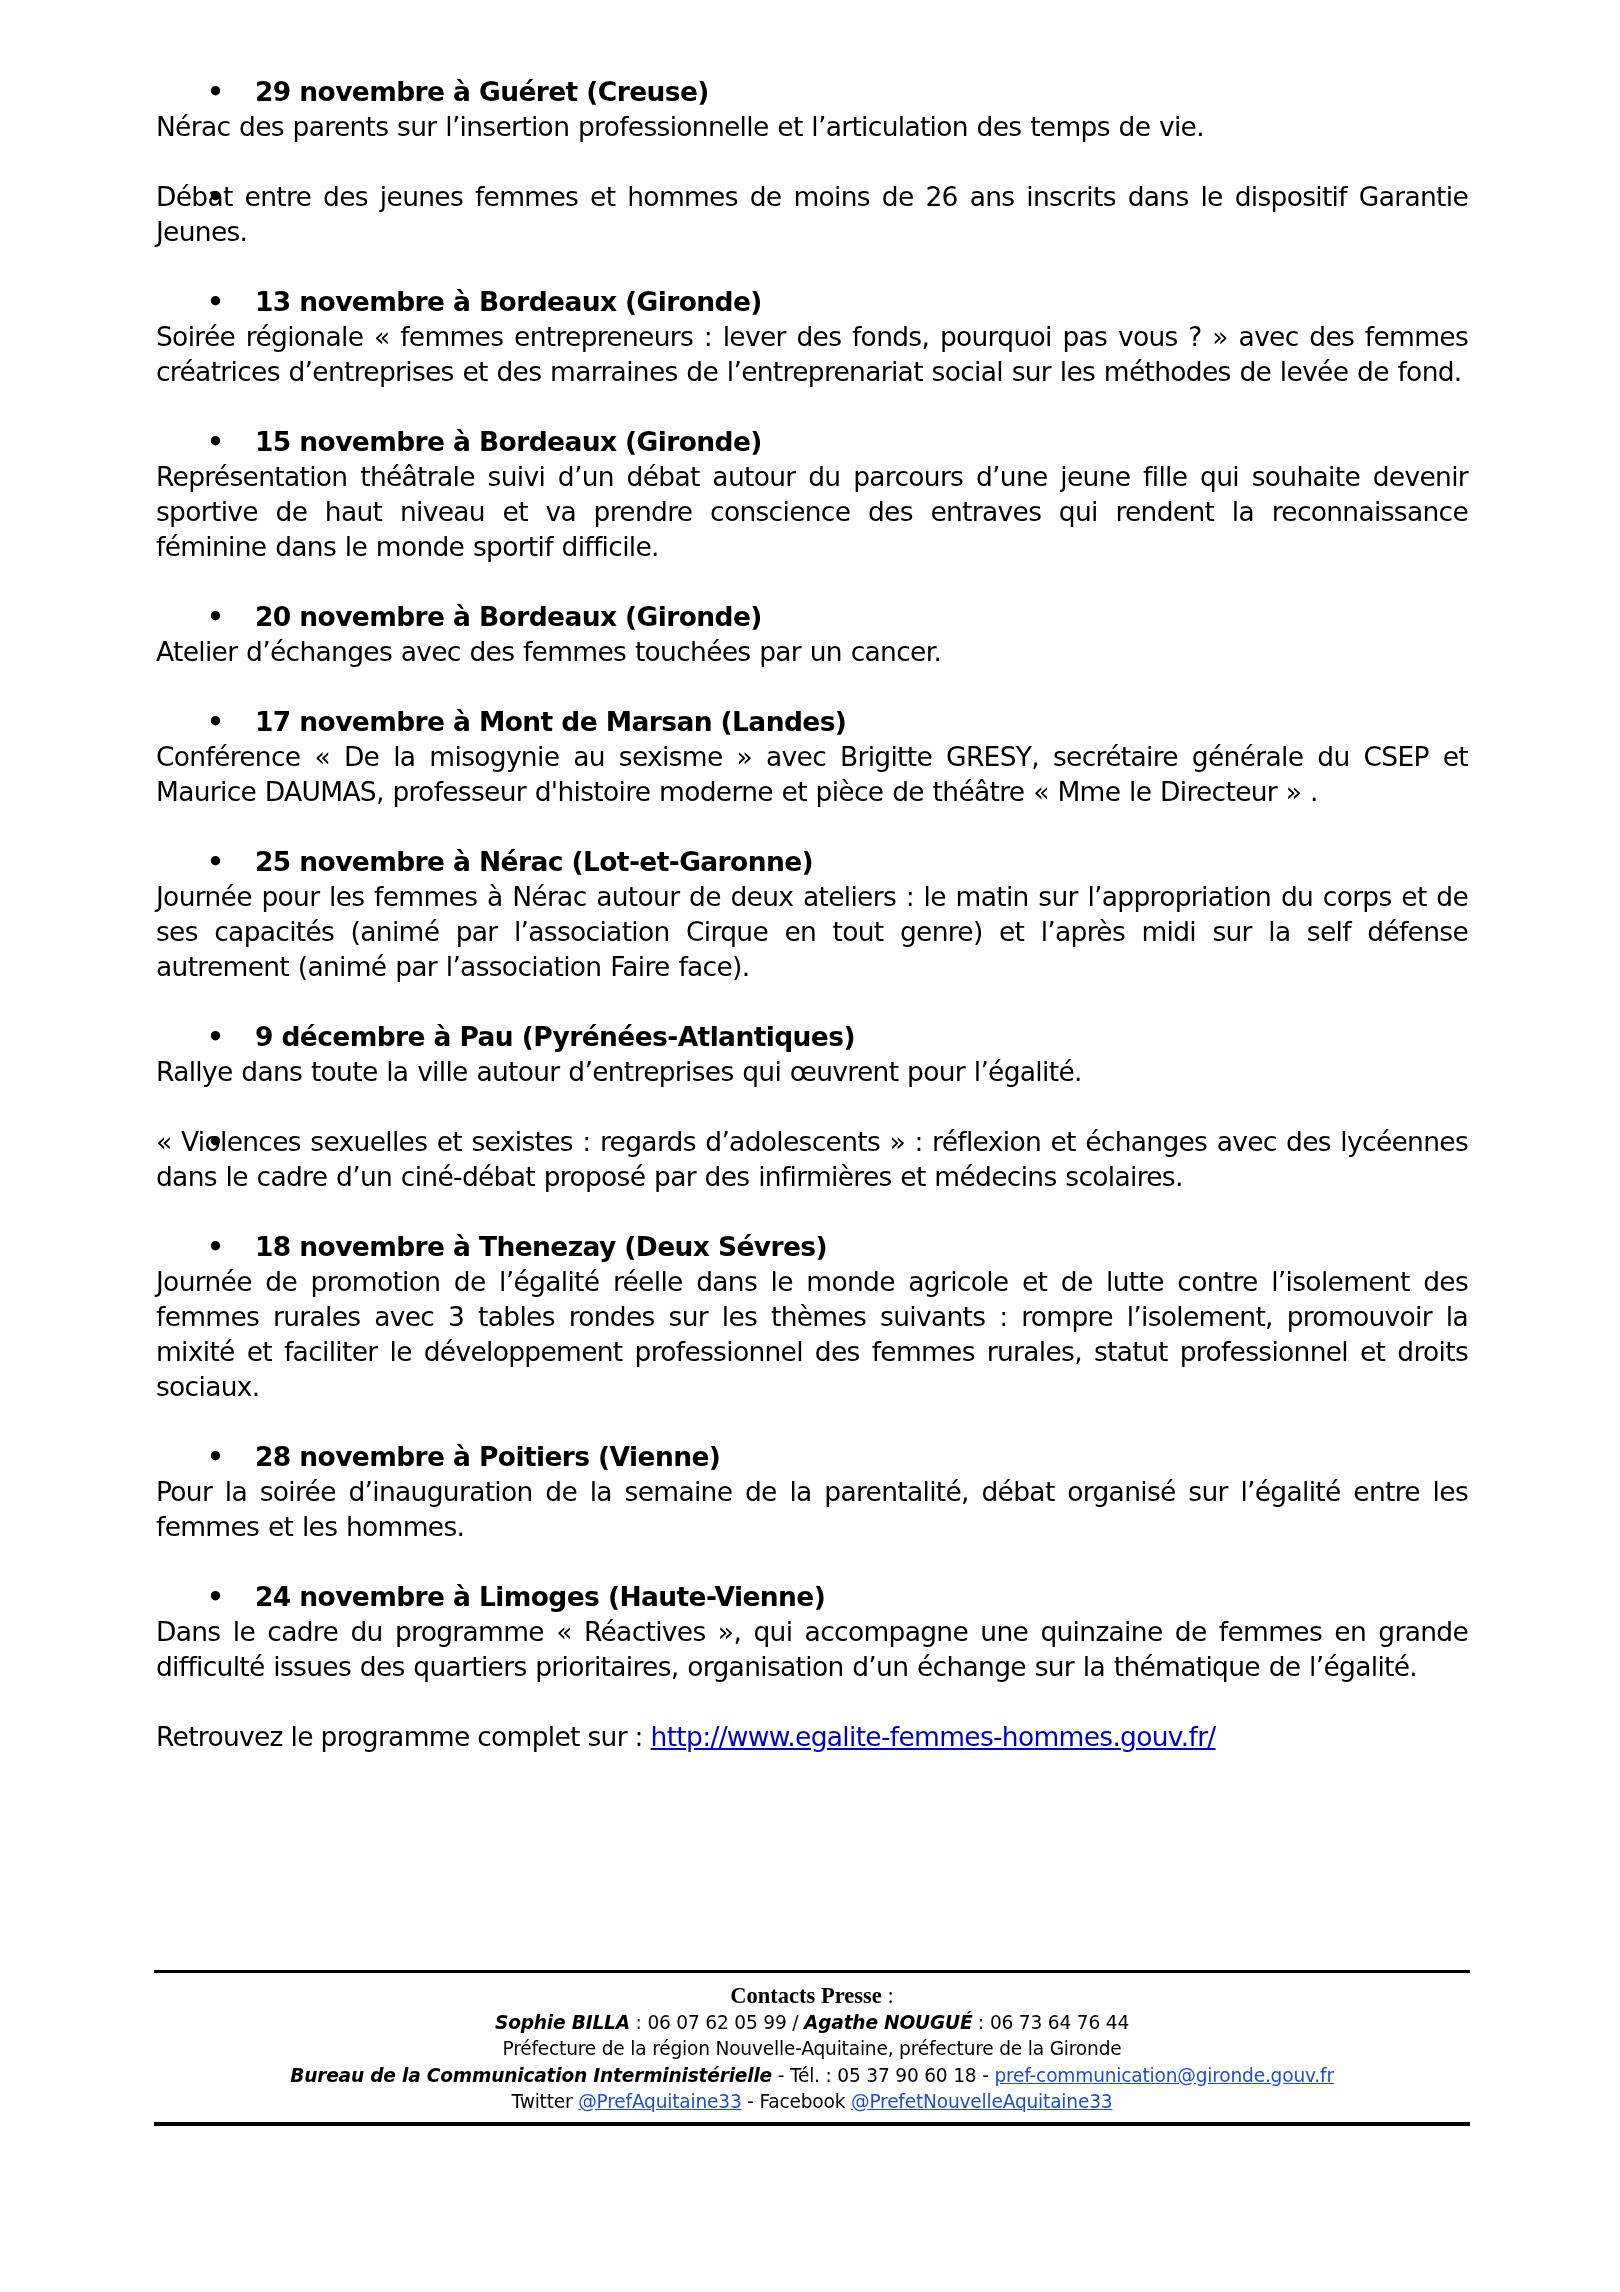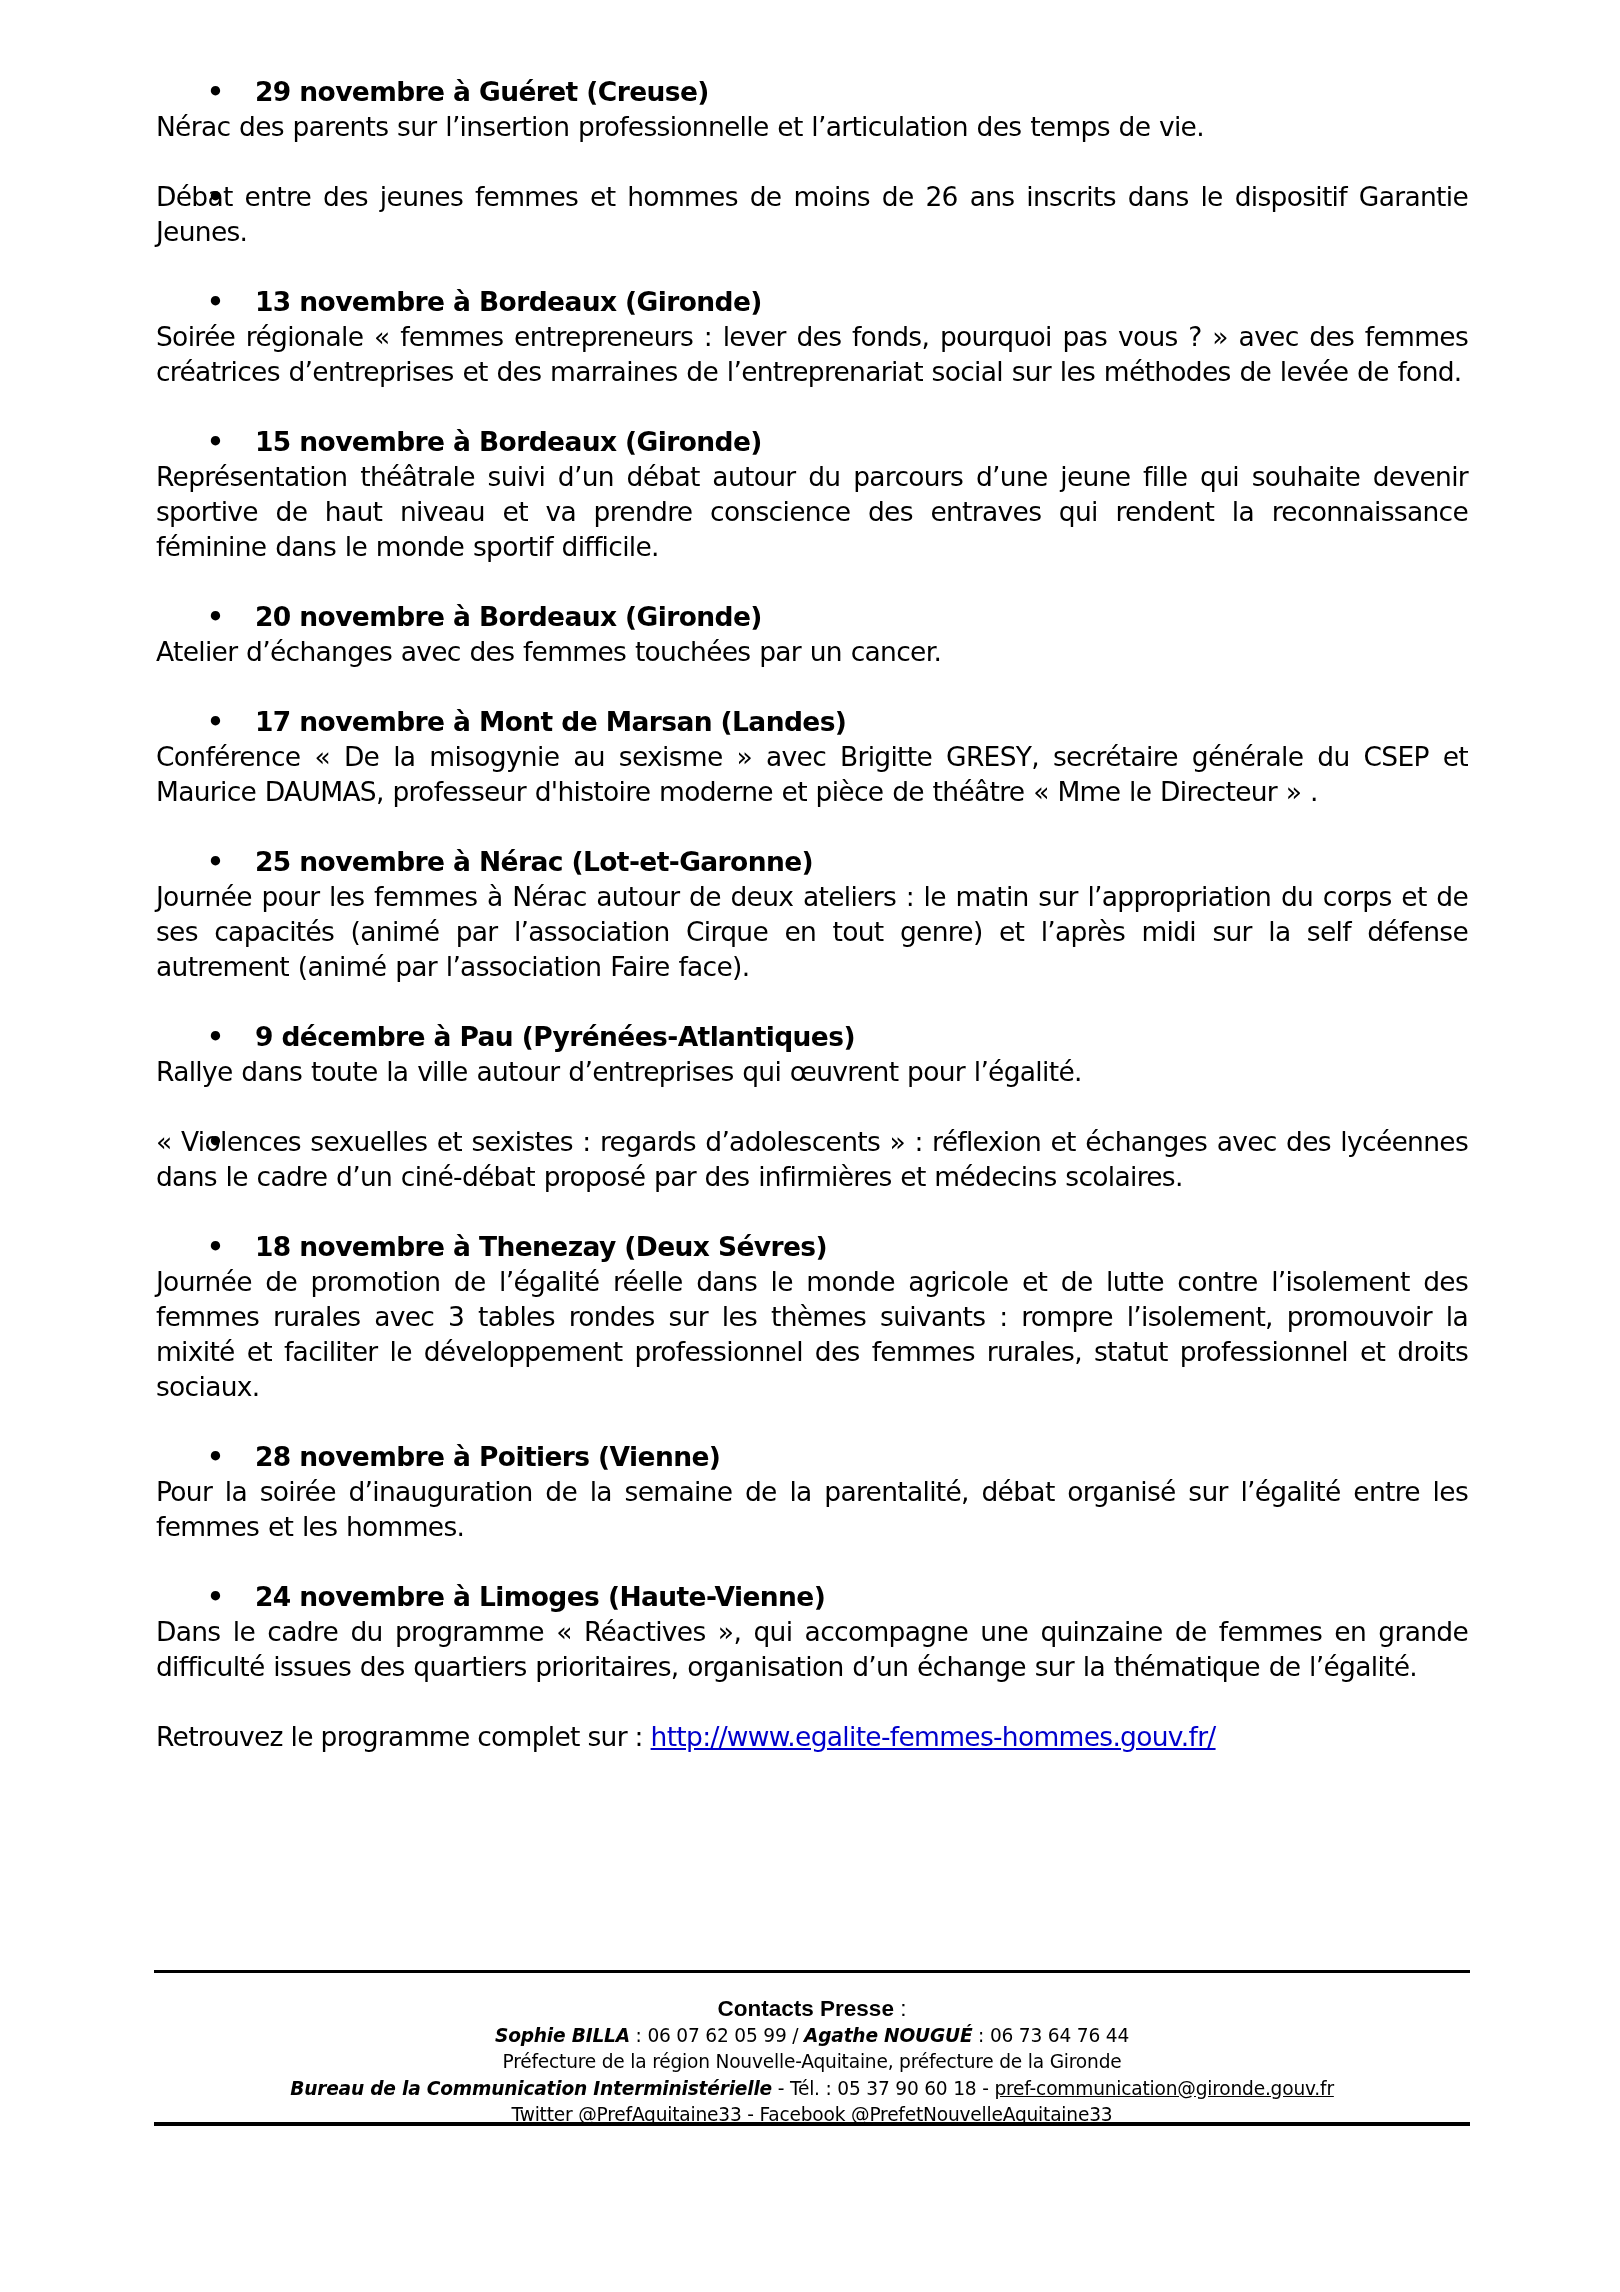--- a/index.html
+++ b/index.html
@@ -8,24 +8,24 @@
   .content { position: absolute; left: 156px; top: 74px; width: 1312px; }
   .event { margin: 0 0 35px 0; }
   .heading { position: relative; font-weight: bold; font-size: 26.5px; line-height: 35px;
              padding-left: 99px; white-space: nowrap; letter-spacing: -0.6px; }
   .bullet { position: absolute; left: 51px; top: 0; font-weight: bold; }
   .body { font-size: 26.5px; line-height: 35px; text-align: justify; letter-spacing: -0.7px; word-spacing: 1px; }
   .closing { font-size: 26.5px; line-height: 35px; letter-spacing: -0.7px; margin-top: 8px; }
   a.link { color: #0000cc; text-decoration: underline; }
   .footer { position: absolute; left: 154px; top: 1970px; width: 1316px; height: 149px;
             border-top: 3.9px solid #000; border-bottom: 4.9px solid #000; text-align: center; }
-  .footer .title { font-family: Liberation Sans, sans-serif; font-weight: bold; font-size: 22.5px; line-height: 26.5px; margin-top: 23px; }
+  .footer .title { font-family: Liberation Serif, serif; font-weight: bold; font-size: 22.5px; line-height: 26.5px; margin-top: 10px; }
   .footer .line { font-size: 18.6px; line-height: 26.5px; letter-spacing: -0.2px; }
   .footer .it { font-style: italic; font-weight: bold; }
-  .footer a { color: #000000; text-decoration: underline; }
+  .footer a { color: #1d4ed8; text-decoration: underline; }
 </style>
 </head>
 <body>
 
 <div class="content">
   <div class="event">
     <div class="heading"><span class="bullet">•</span><span>29 novembre à Guéret (Creuse)</span></div>
     <div class="body">Nérac des parents sur l’insertion professionnelle et l’articulation des temps de vie.</div>
   </div>
   <div class="event">

